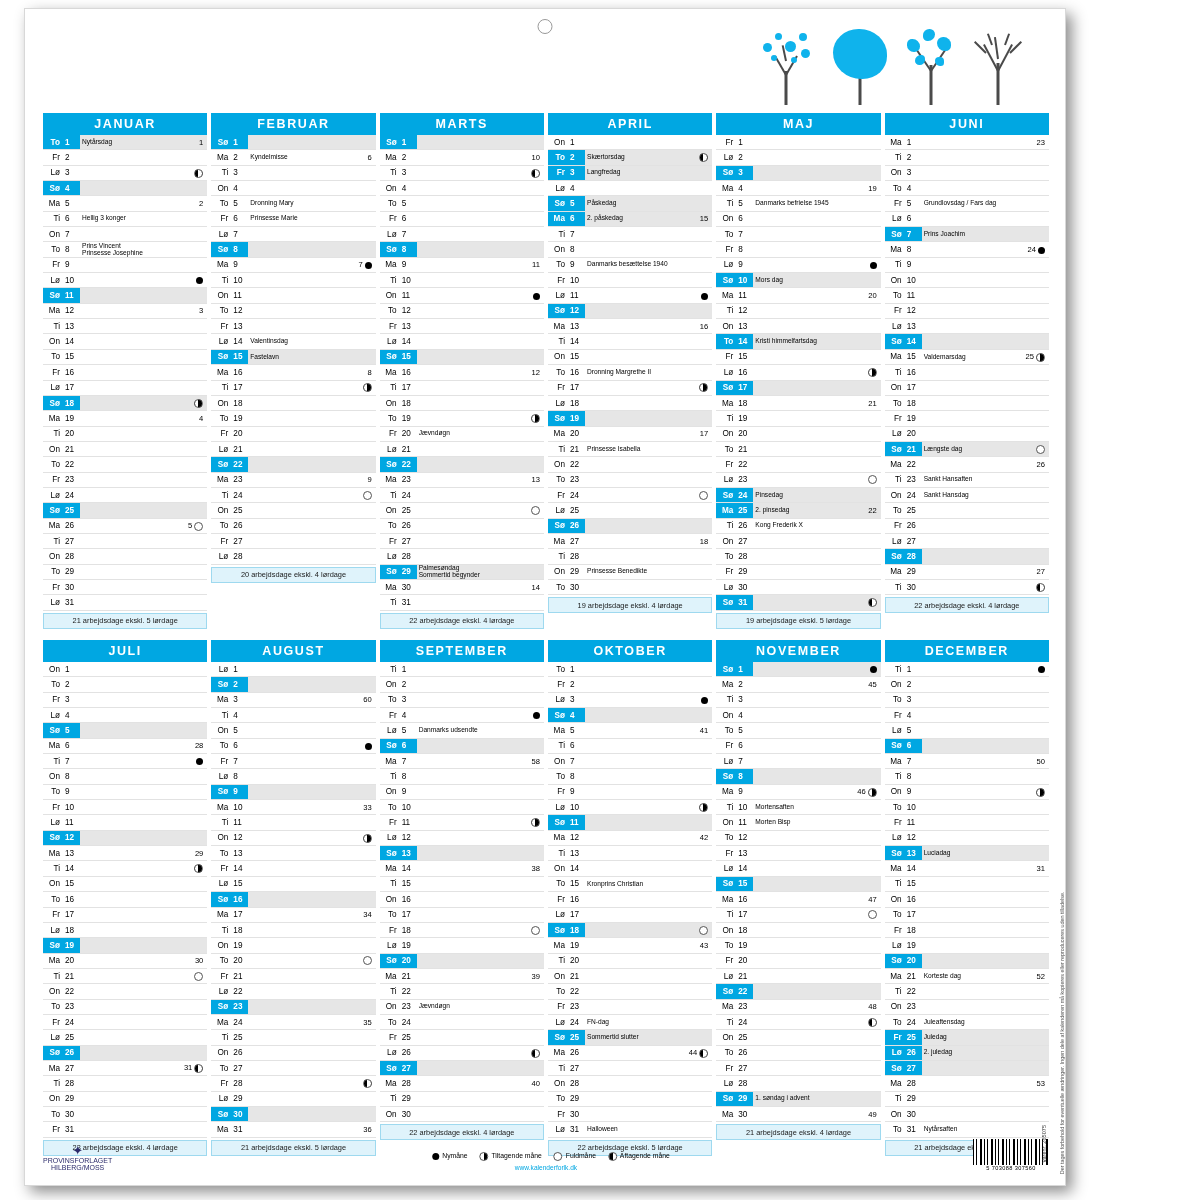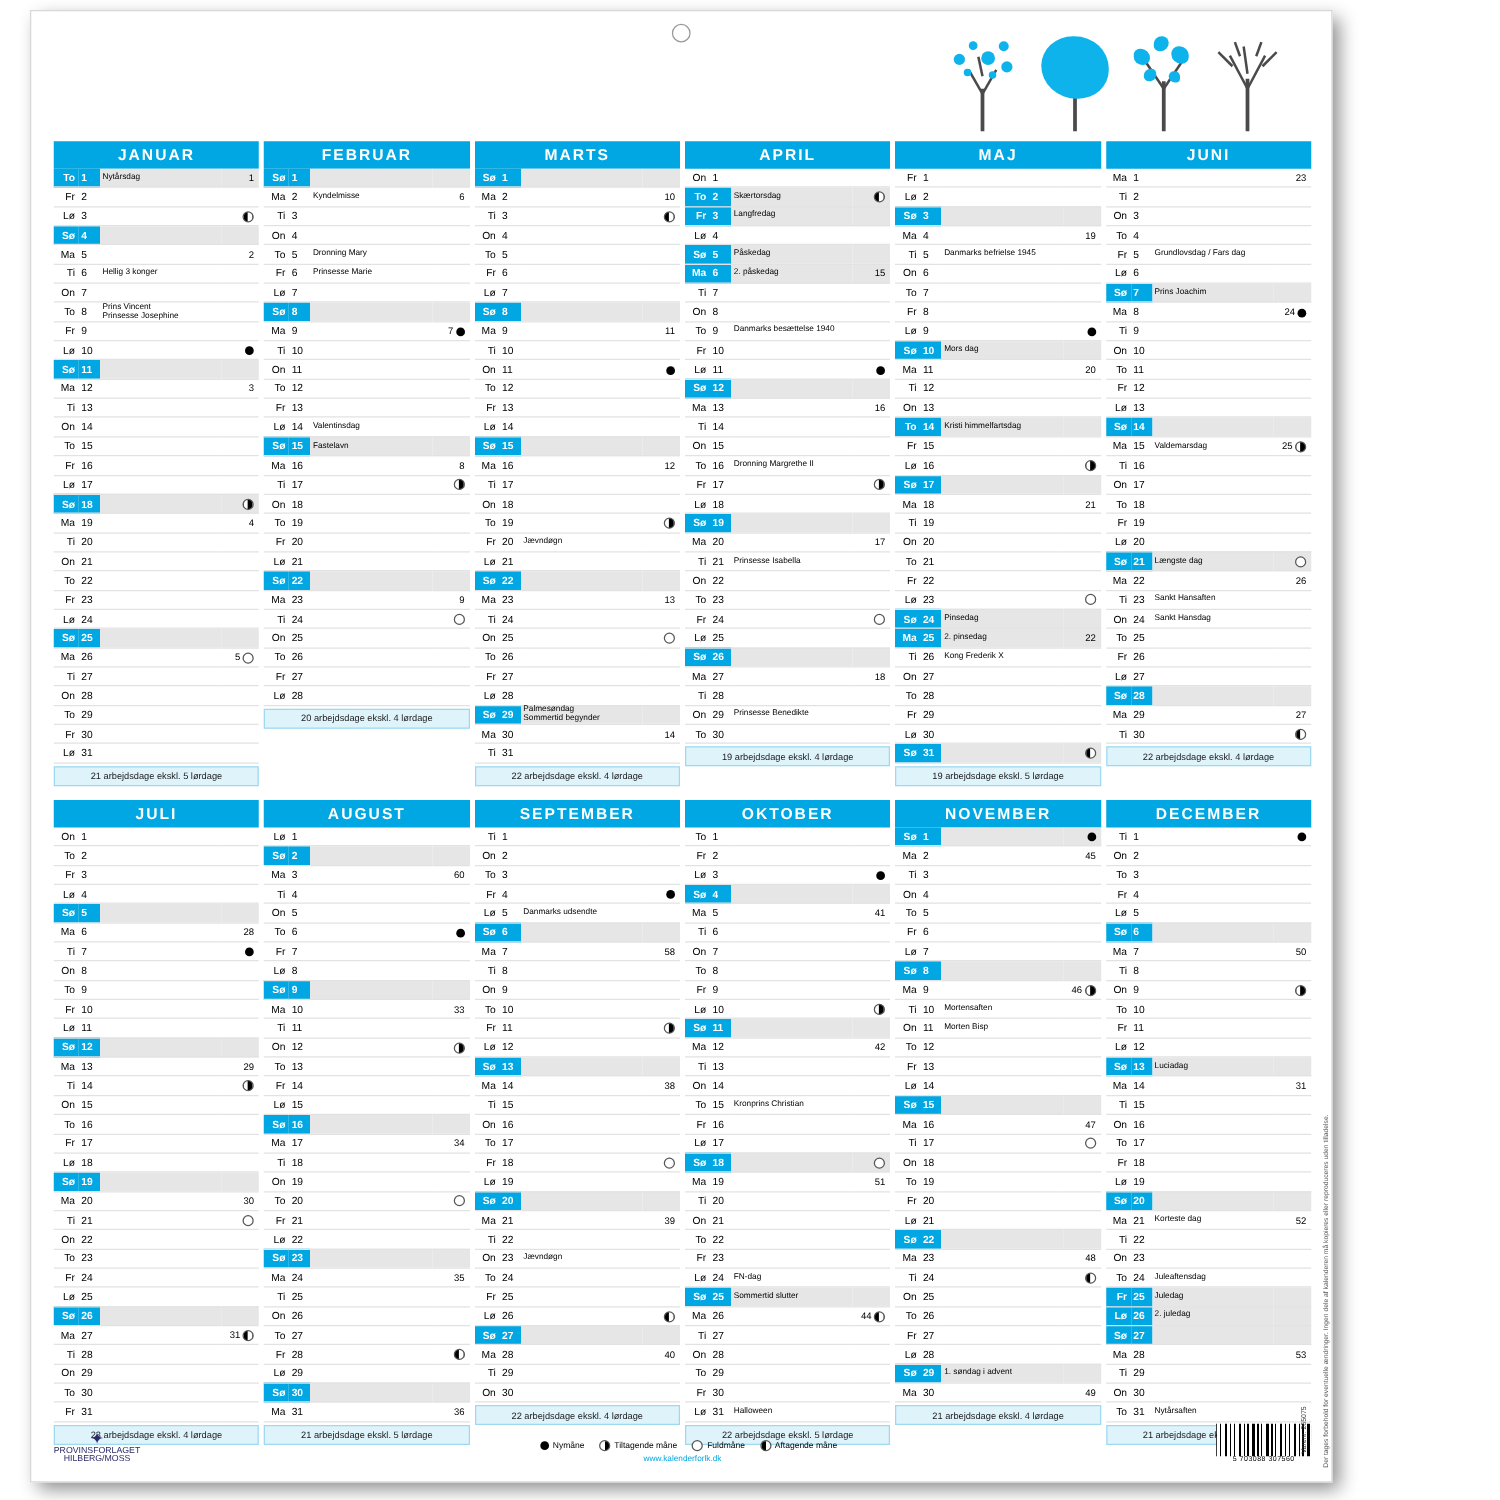--- a/index.html
+++ b/index.html
@@ -1959,21 +1959,21 @@
               <tr class="sun">
                 <td class="c-day">Sø</td>
                 <td class="c-num">18</td>
                 <td class="c-note"></td>
                 <td class="c-right"><span class="moon m-full"></span></td>
               </tr>
               <tr>
                 <td class="c-day">Ma</td>
                 <td class="c-num">19</td>
                 <td class="c-note"></td>
-                <td class="c-right">51</td>
+                <td class="c-right">43</td>
               </tr>
               <tr>
                 <td class="c-day">Ti</td>
                 <td class="c-num">20</td>
                 <td class="c-note"></td>
                 <td class="c-right"></td>
               </tr>
               <tr>
                 <td class="c-day">On</td>
                 <td class="c-num">21</td>

